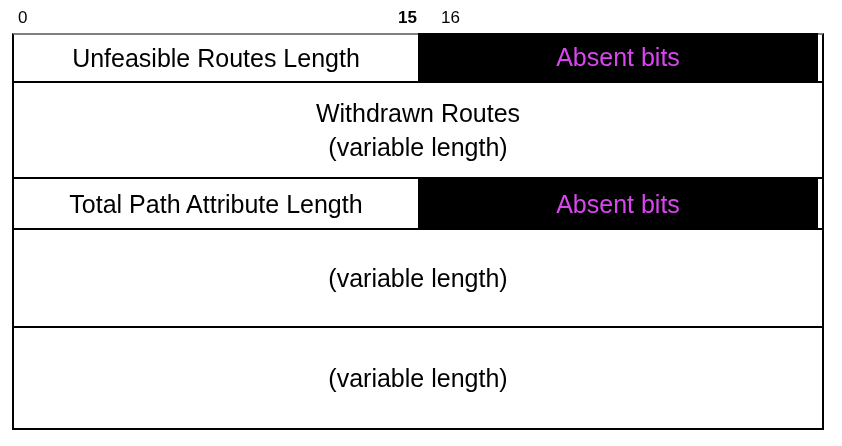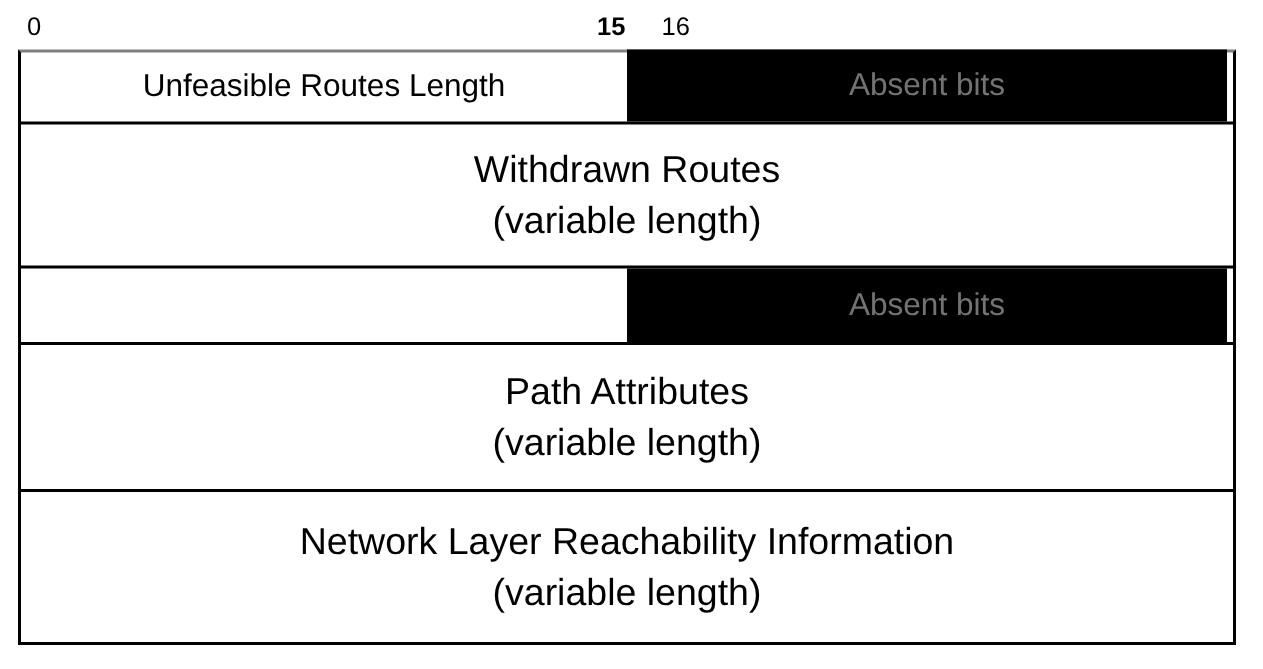--- a/index.html
+++ b/index.html
@@ -65,29 +65,29 @@
     width: 404px;
     display: flex;
     align-items: center;
     justify-content: center;
   }
   .absent-box {
     position: absolute;
     left: 404px; top: 0; bottom: 0;
     right: 4px;
     background: #000000;
-    color: #737373;
+    color: #d946ef;
     display: flex;
     align-items: center;
     justify-content: center;
   }
   .bleed-top { top: -2px; }
 
   .cell-text {
-    font-size: 21px;
+    font-size: 25px;
     line-height: 30px;
     white-space: nowrap;
   }
   .full-lines {
     text-align: center;
     font-size: 25px;
     line-height: 34px;
   }
 </style>
 </head>
@@ -114,33 +114,34 @@
     </div>
 
     <div class="row row-full-1">
       <div class="full-lines">
         <div>Withdrawn Routes</div>
         <div>(variable length)</div>
       </div>
     </div>
 
     <div class="row row-split-2">
+      <div class="split-left">
+        <span class="cell-text">Total Path Attribute Length</span>
+      </div>
       <div class="absent-box">
         <span class="cell-text">Absent bits</span>
       </div>
     </div>
 
     <div class="row row-full-2">
       <div class="full-lines">
-        <div>Path Attributes</div>
         <div>(variable length)</div>
       </div>
     </div>
 
     <div class="row row-full-3">
       <div class="full-lines">
-        <div>Network Layer Reachability Information</div>
         <div>(variable length)</div>
       </div>
     </div>
 
   </div>
 </div>
 
 </body></html>

